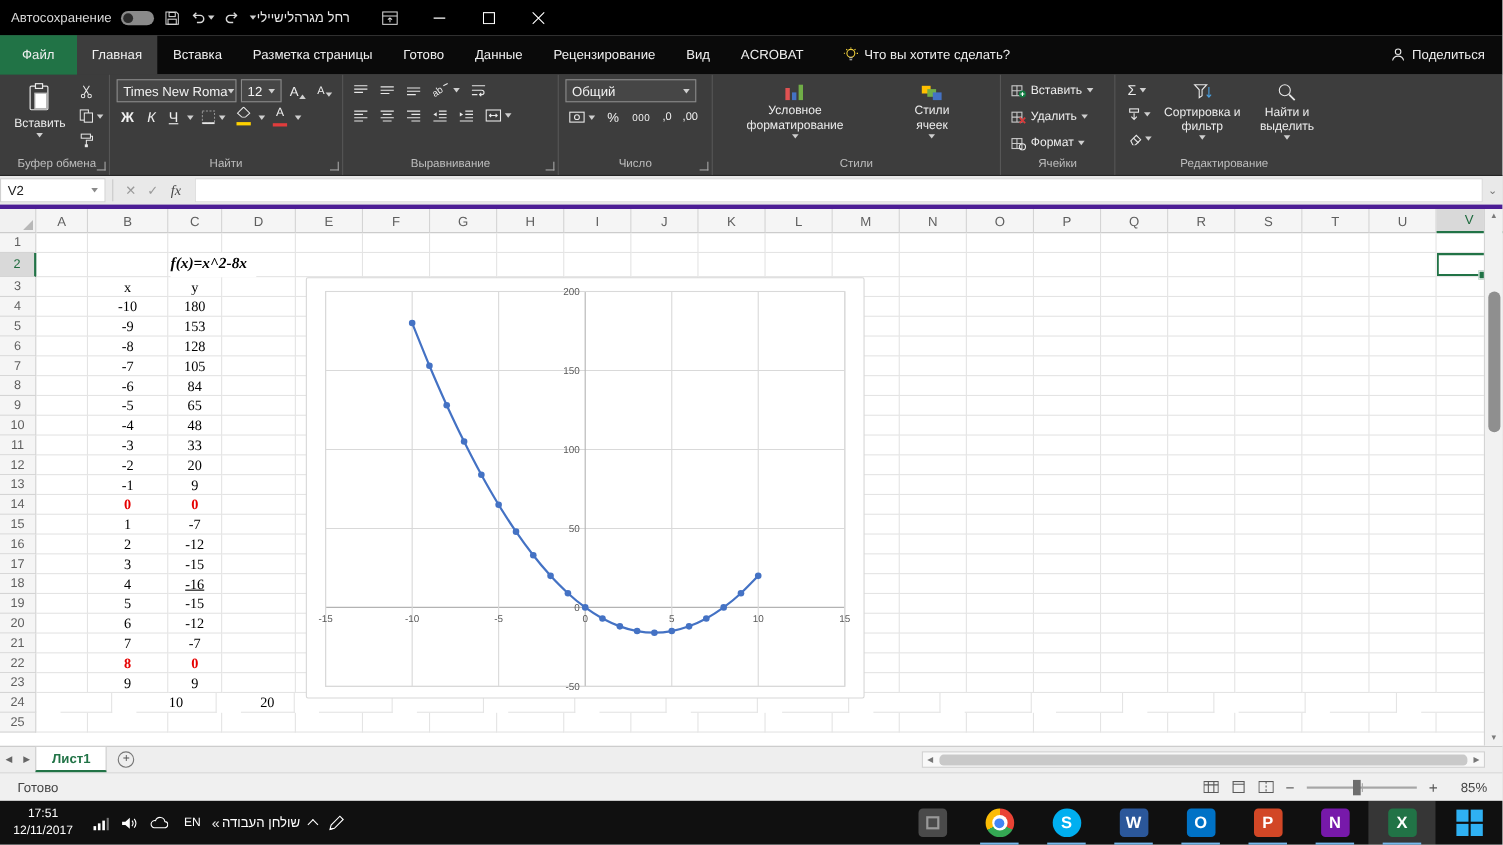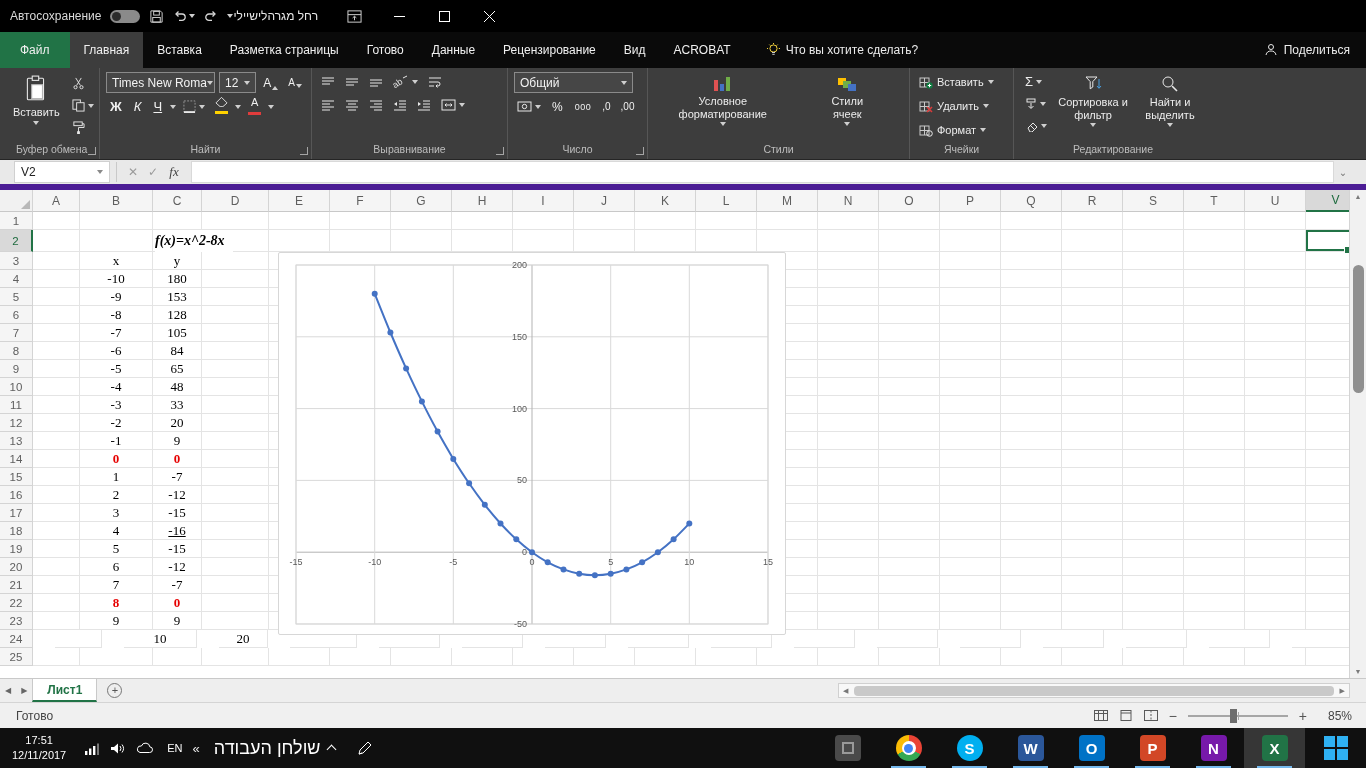--- a/index.html
+++ b/index.html
@@ -45,21 +45,21 @@
   .fbtn{font-size:13px;padding:0 4px;color:#f0f0f0}
   .fbtn.b{font-weight:bold}.fbtn.i{font-style:italic}.fbtn.u{text-decoration:underline}
   .colorbar{display:flex;flex-direction:column;align-items:center;line-height:1;padding:0 3px}
   .colorbar .bar{width:13px;height:3px;margin-top:1px}
   .stylebtn{width:88px;display:flex;flex-direction:column;align-items:center;gap:2px;padding:3px 2px;text-align:center;line-height:1.15}
   .cellrow{display:flex;align-items:center;gap:4px;height:20px;padding:0 3px;white-space:nowrap}
   .bigbtn2{display:flex;flex-direction:column;align-items:center;padding:2px 5px;text-align:center;line-height:1.15;gap:2px}
   .icon{display:inline-flex;align-items:center;justify-content:center}
 
   
-  .fbar{height:30px;background:#e9e9e9;border-bottom:6px solid #4c1d95;display:flex;align-items:center;padding:3px 14px;flex:0 0 auto}
+  .fbar{height:30px;background:#e9e9e9;border-bottom:4px solid #4c1d95;display:flex;align-items:center;padding:3px 0;flex:0 0 auto}
   .namebox{width:96px;height:22px;background:#fff;border:1px solid #d0d0d0;display:flex;align-items:center;padding:0 6px;font-size:12px;color:#222}
   .namebox .dar{margin-left:auto;border-top-color:#8a8a8a}
   .fsep{width:1px;height:20px;background:#c9c9c9;margin:0 6px}
   .fico{width:20px;text-align:center;color:#9a9a9a;font-size:12px}
   .fx{font-family:"Liberation Serif",serif;font-style:italic;color:#444;font-size:13px;width:22px;text-align:center}
   .finput{flex:1;height:22px;background:#fff;border:1px solid #d9d9d9;margin-left:6px}
   .fchev{width:18px;text-align:center;color:#777;font-size:10px}
 
   
   .sheet{flex:1;position:relative;background:#fff;overflow:hidden}
@@ -100,21 +100,21 @@
   .ztick{position:absolute;left:50%;top:-3px;width:1px;height:8px;background:#a6a6a6}
   .zthumb{position:absolute;left:42%;top:-6px;width:7px;height:14px;background:#6d6d6d}
   .zpm{font-size:14px;color:#555}
 
   
   .taskbar{height:40px;background:#101010;display:flex;align-items:center;color:#fff;flex:0 0 auto}
   .clock{font-size:11px;text-align:center;line-height:1.4;padding:0 12px}
   .tray{display:flex;align-items:center;gap:11px;padding:0 6px}
   .lang{font-size:11px;margin:0 8px}
   .chev2{font-size:13px;color:#e8e8e8;margin:0 2px}
-  .deskbar{font-size:18px;display:flex;align-items:center;gap:8px;margin:0 12px}
+  .deskbar{font-size:12px;display:flex;align-items:center;gap:8px;margin:0 0}
   .chevup{width:7px;height:7px;border-left:1.5px solid #fff;border-top:1.5px solid #fff;transform:rotate(45deg);margin-top:3px}
   .apps{margin-left:auto;display:flex;height:100%}
   .slot{width:61px;height:100%;display:flex;align-items:center;justify-content:center;position:relative}
   .slot.open::after{content:"";position:absolute;bottom:0;left:13px;right:13px;height:2px;background:#76b9ed}
   .slot.active{background:rgba(255,255,255,.16)}
   .appsq{width:26px;height:26px;border-radius:4px;display:flex;align-items:center;justify-content:center;color:#fff;font-weight:bold;font-size:15px}
   .ic-chrome{width:26px;height:26px;border-radius:50%;background:conic-gradient(#ea4335 0 120deg,#34a853 120deg 240deg,#fbbc05 240deg 360deg);position:relative}
   .ic-chrome::before{content:"";position:absolute;left:6px;top:6px;width:14px;height:14px;border-radius:50%;background:#fff}
   .ic-chrome::after{content:"";position:absolute;left:8.5px;top:8.5px;width:9px;height:9px;border-radius:50%;background:#4285f4}
   .ic-skype{width:26px;height:26px;border-radius:50%;background:#00aff0;color:#fff;font-weight:bold;font-size:15px;display:flex;align-items:center;justify-content:center}

